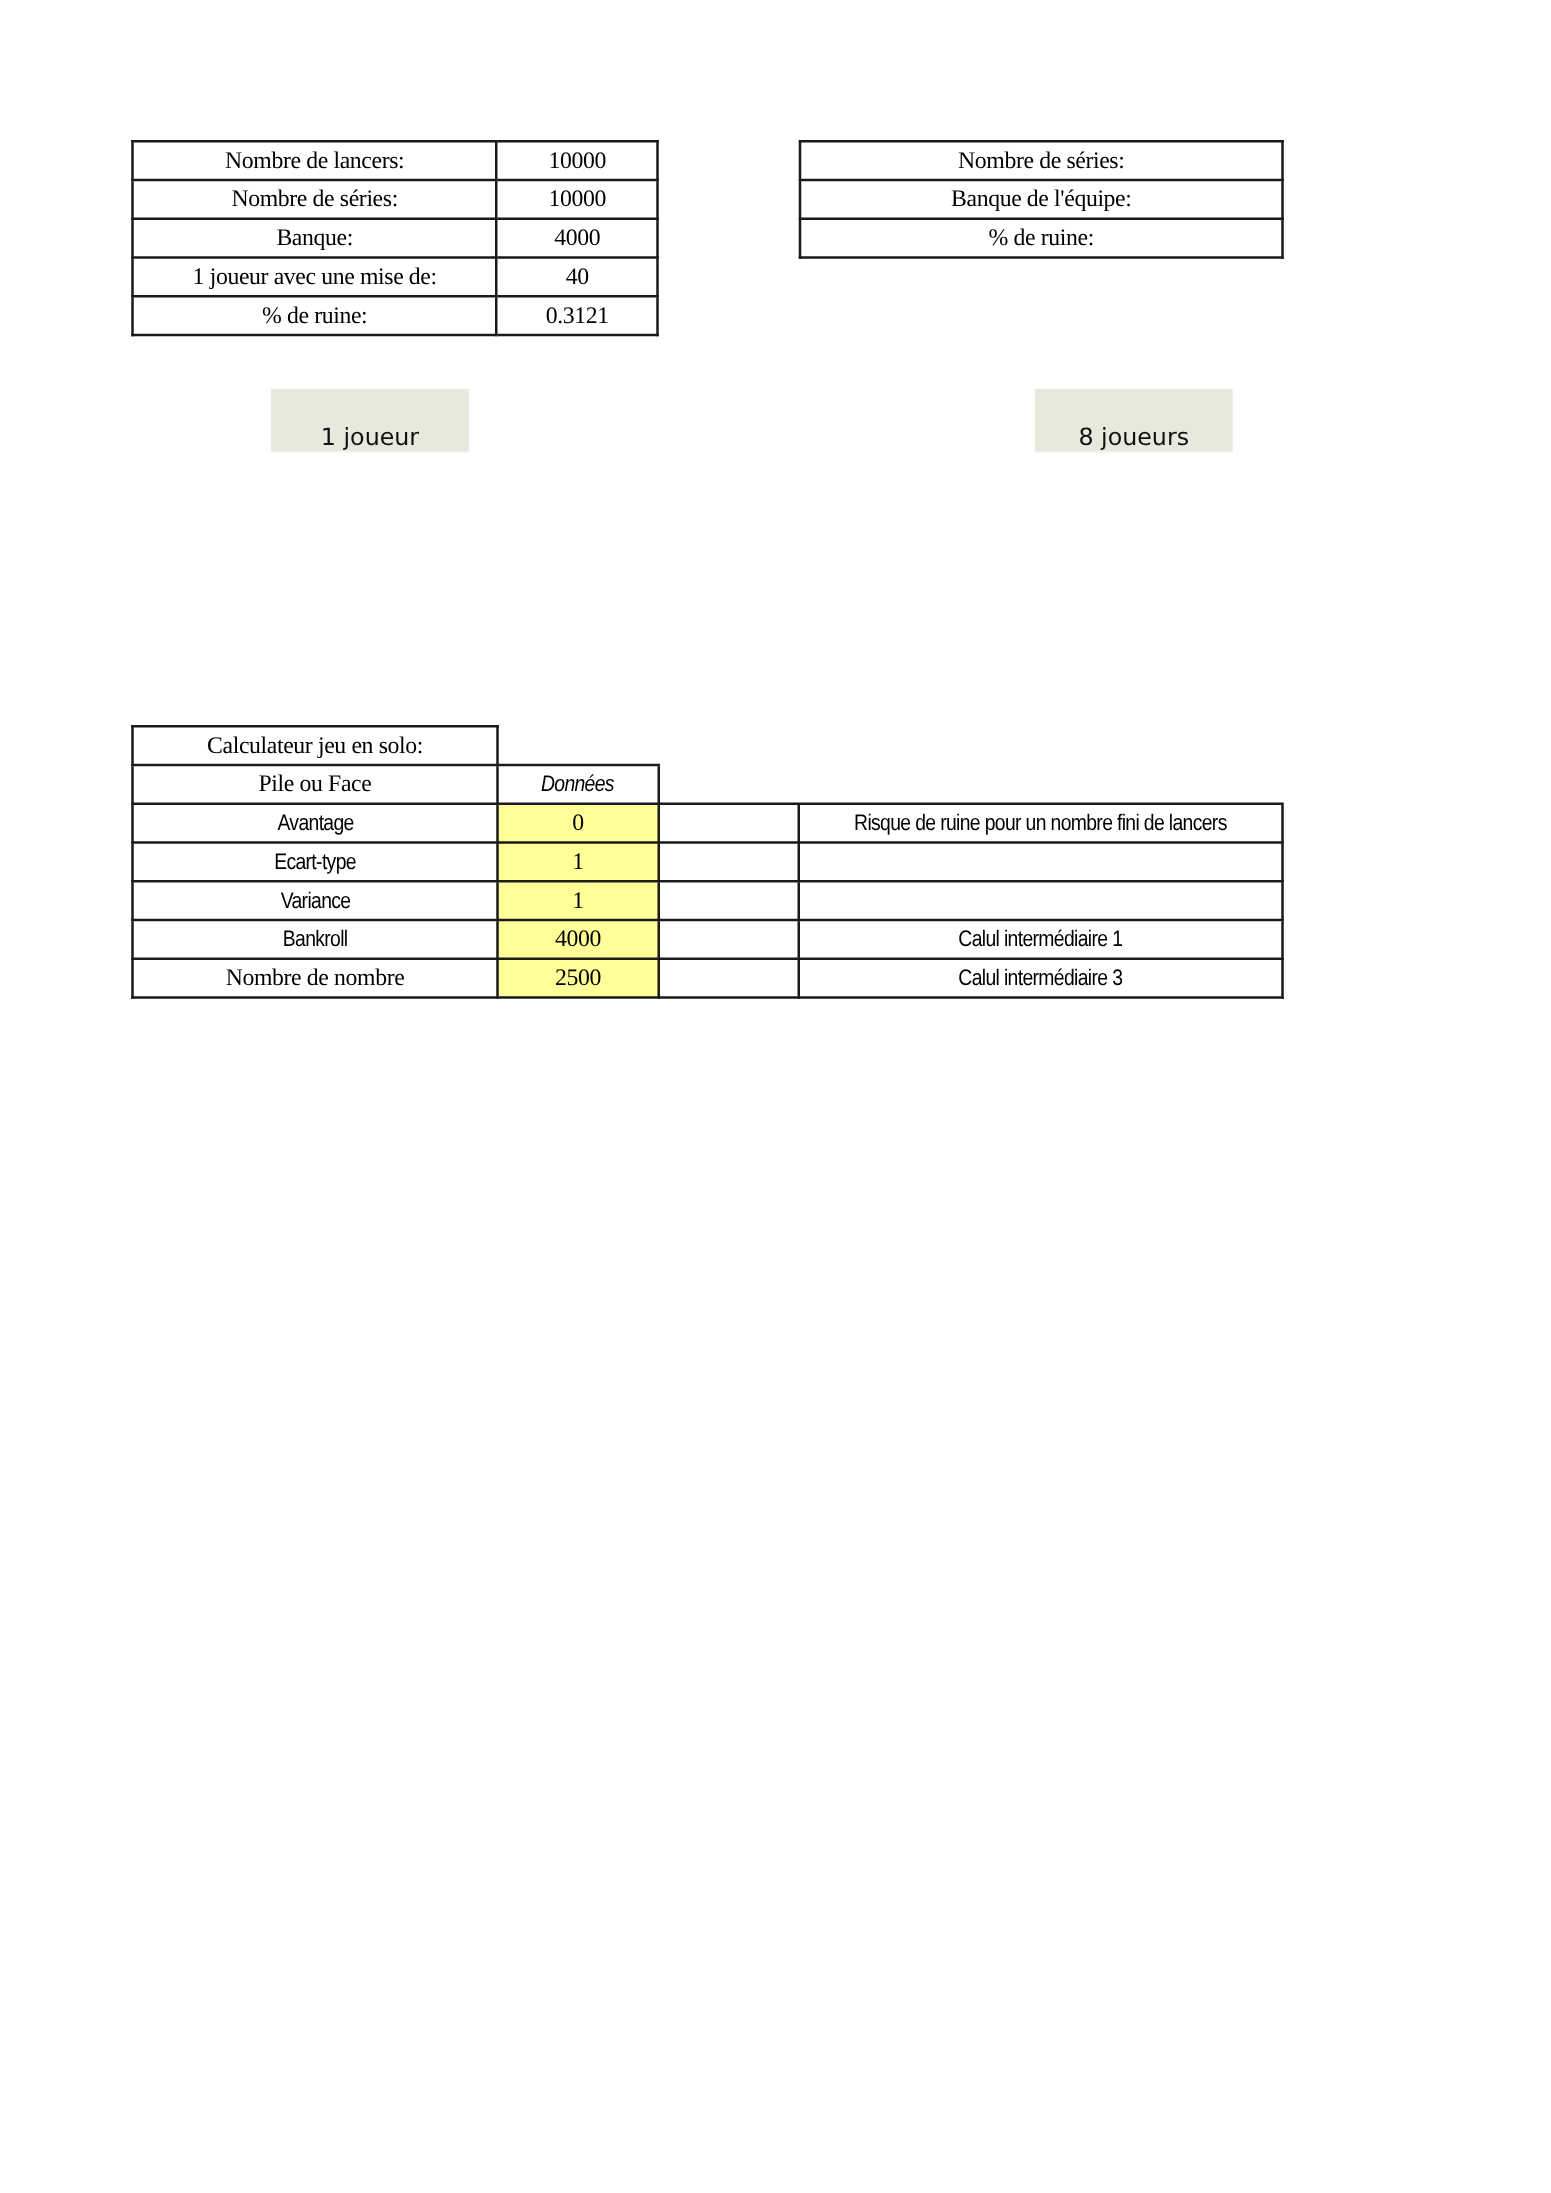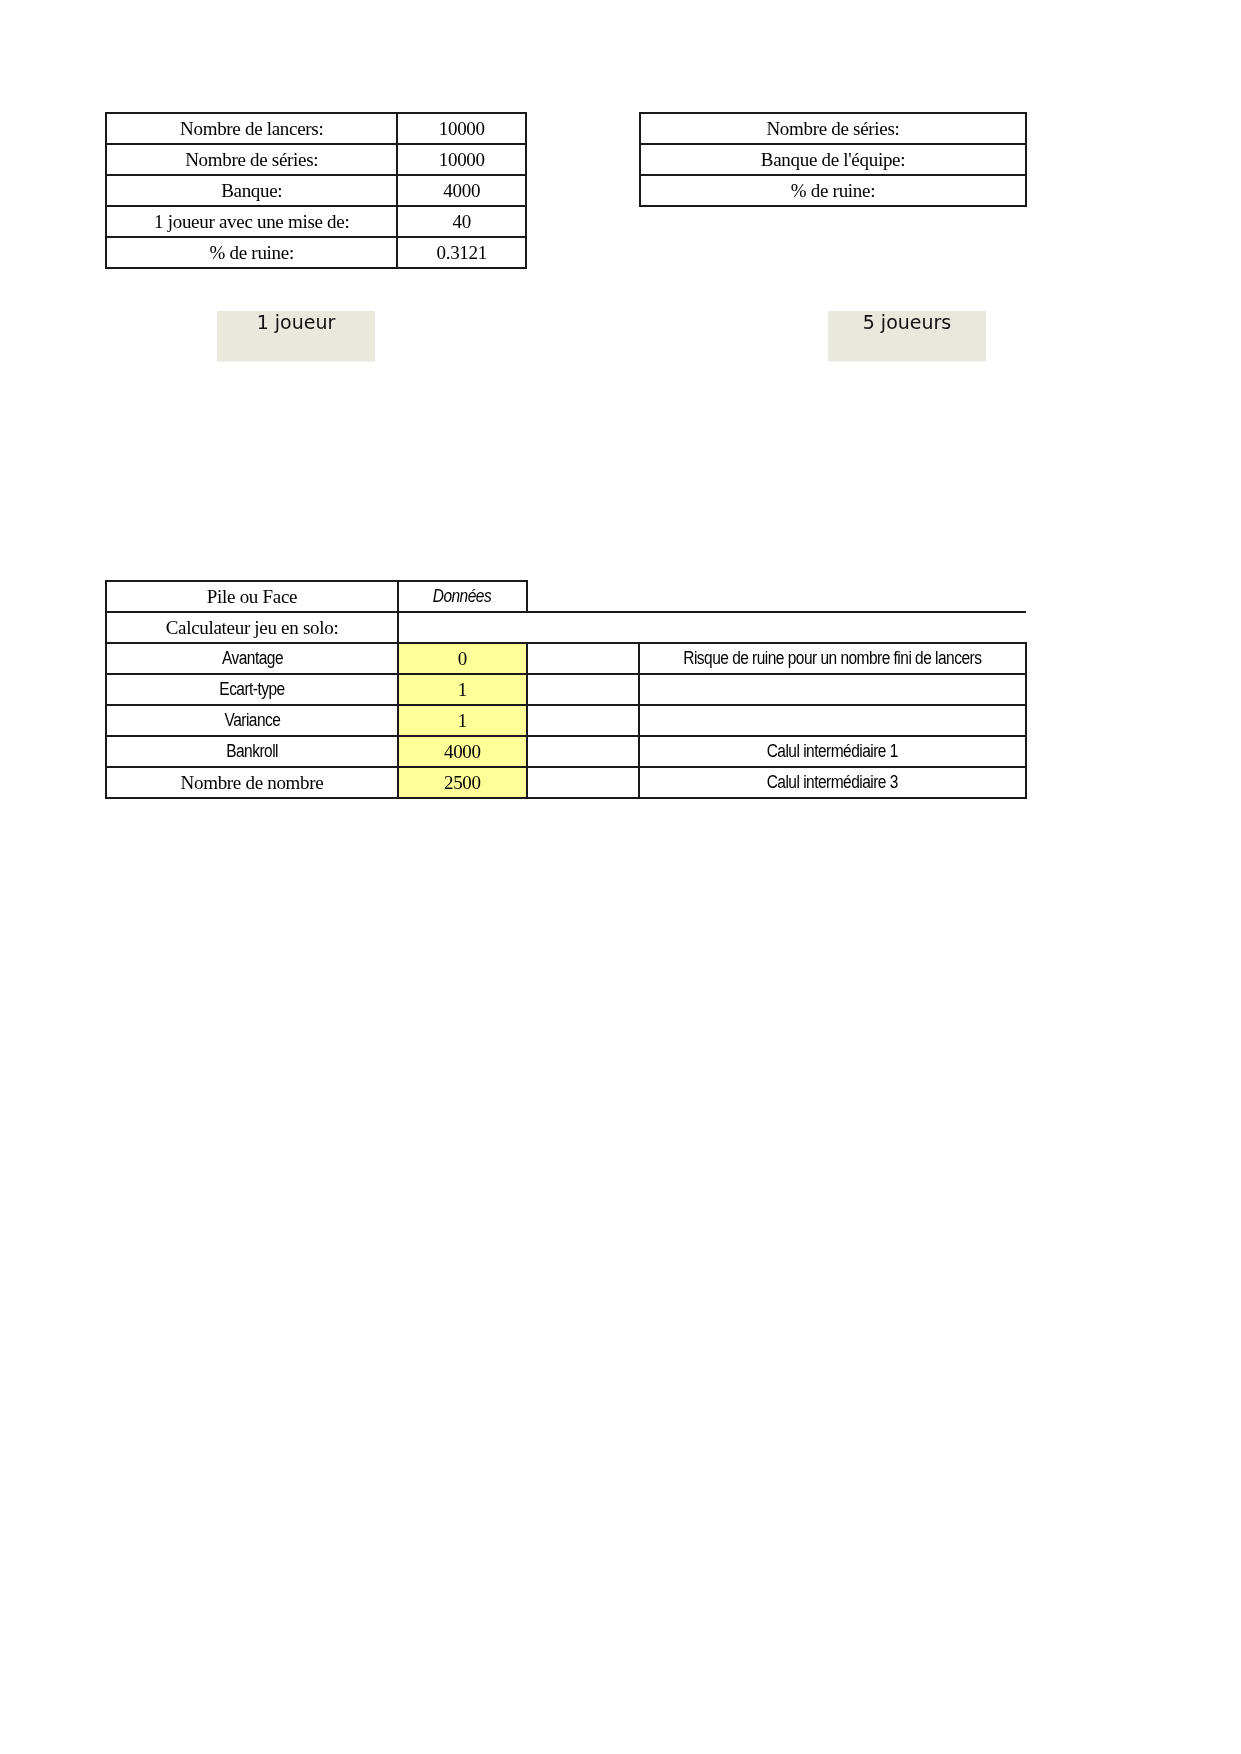--- a/index.html
+++ b/index.html
@@ -8,21 +8,21 @@
   .tbl { position:absolute; border-collapse:collapse; }
   .tbl td { border:2px solid #1a1a1a; text-align:center; vertical-align:middle;
             padding:0; height:27px; box-sizing:border-box; }
   .calibri { font-family:Liberation Serif, serif; font-size:19px; letter-spacing:-0.3px; }
   .arialn { font-family:"Liberation Sans", sans-serif; font-size:18px; letter-spacing:-0.6px; transform-origin:center; }
   .narrow { display:inline-block; transform:scaleX(0.86); white-space:nowrap; }
   .yellow { background:#ffff99; }
   .italic { font-style:italic; }
   .noborder { border:none !important; }
   .btn { position:absolute; background:#e9e8dc; border:none; display:flex;
-         align-items:flex-start; justify-content:center; font-family:"DejaVu Sans", sans-serif;
+         align-items:flex-end; justify-content:center; font-family:"DejaVu Sans", sans-serif;
          font-size:19px; color:#111; box-shadow:0 1px 1px rgba(0,0,0,0.04); cursor:pointer; }
 </style>
 </head>
 <body>
 
 <table class="tbl" style="left:105px; top:112px; width:422px;">
   <colgroup>
       <col style="width:293px">
       <col style="width:129px">
     </colgroup>
@@ -64,42 +64,42 @@
   <tr style="height:31px">
     <td class="calibri">% de ruine:</td>
   </tr>
 </tbody>
   </table>
 
 <div class="btn" style="left:217px; top:311px; width:158px; height:50px;">
   <span>1 joueur</span>
 </div>
 <div class="btn" style="left:828px; top:311px; width:158px; height:50px;">
-  <span>5 joueurs</span>
+  <span>8 joueurs</span>
 </div>
 
 <table class="tbl" style="left:105px; top:580px; width:922px;">
   <colgroup>
     <col style="width:293px">
       <col style="width:129px">
       <col style="width:113px">
       <col style="width:387px">
   </colgroup>
   <tbody>
       <tr style="height:31px">
+    <td class="calibri">Calculateur jeu en solo:</td>
+    <td class="noborder" style="border-left:2px solid #1a1a1a !important; border-bottom:2px solid #1a1a1a !important; border-top:none; border-right:none;"></td>
+    <td class="noborder"></td>
+    <td class="noborder"></td>
+  </tr>
+  <tr style="height:31px">
     <td class="calibri">Pile ou Face</td>
     <td class="arialn italic"><span class="narrow">Données</span></td>
     <td class="noborder" style="border-left:2px solid #1a1a1a !important; border-bottom:2px solid #1a1a1a !important;"></td>
     <td class="noborder" style="border-bottom:2px solid #1a1a1a !important;"></td>
-  </tr>
-  <tr style="height:31px">
-    <td class="calibri">Calculateur jeu en solo:</td>
-    <td class="noborder" style="border-left:2px solid #1a1a1a !important; border-bottom:2px solid #1a1a1a !important; border-top:none; border-right:none;"></td>
-    <td class="noborder"></td>
-    <td class="noborder"></td>
   </tr>
   <tr style="height:31px">
     <td class="arialn"><span class="narrow">Avantage</span></td>
     <td class="calibri yellow">0</td>
     <td></td>
     <td class="arialn"><span class="narrow">Risque de ruine  pour un nombre fini de lancers</span></td>
   </tr>
   <tr style="height:31px">
     <td class="arialn"><span class="narrow">Ecart-type</span></td>
     <td class="calibri yellow">1</td>

